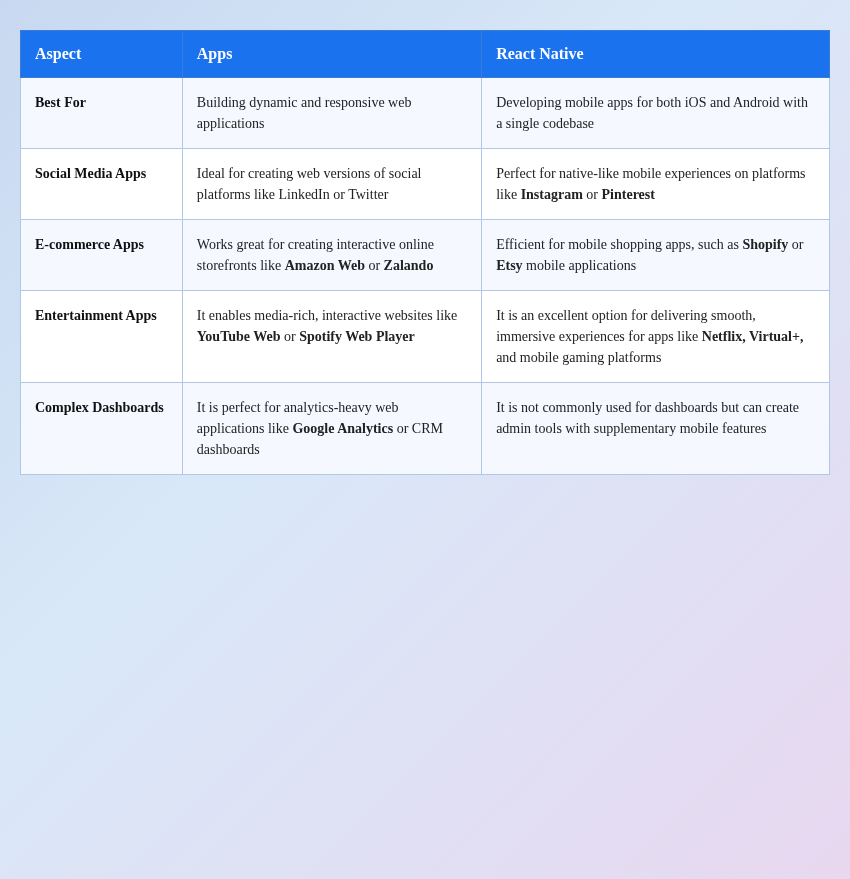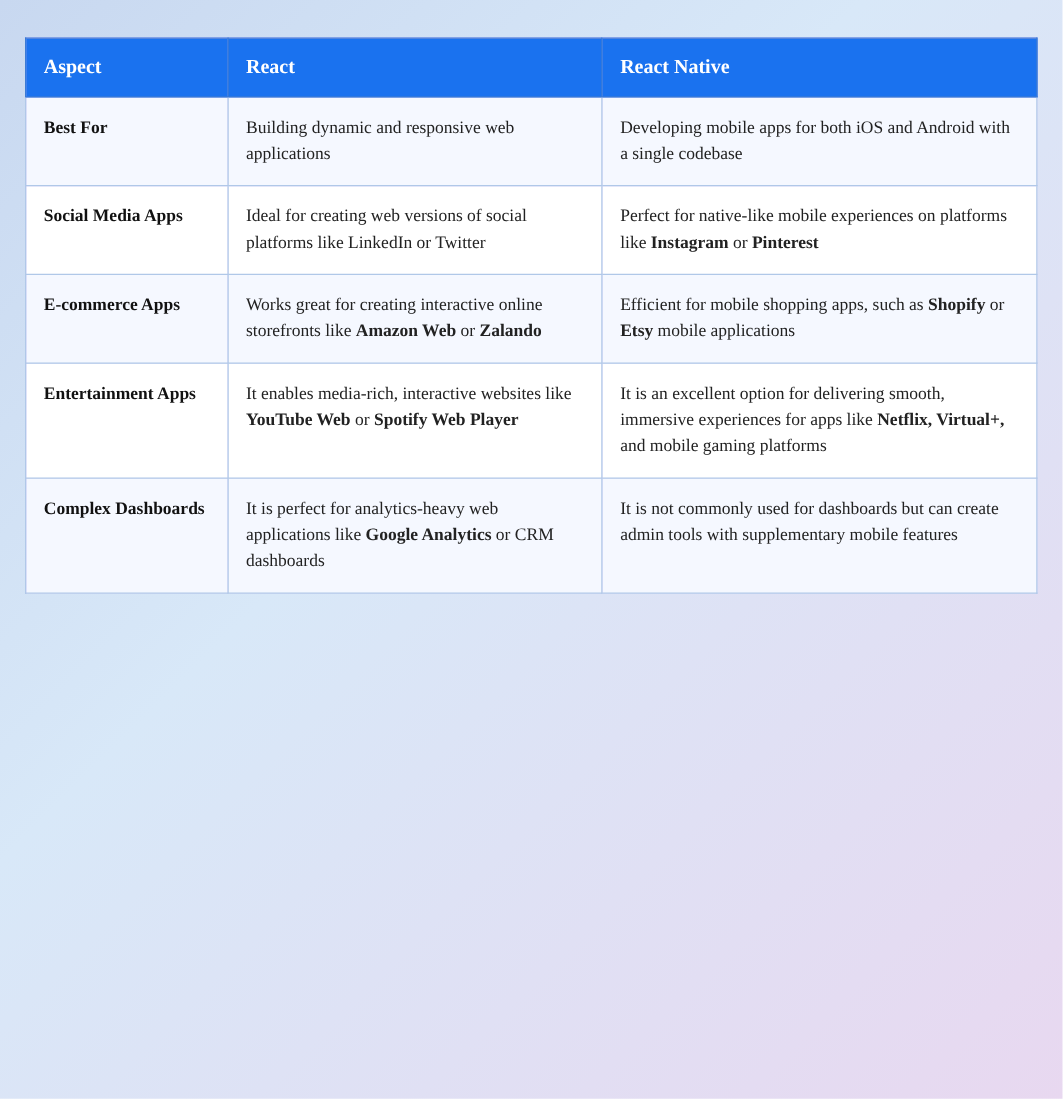--- a/index.html
+++ b/index.html
@@ -44,21 +44,21 @@
       color: #1a6fef;
       font-size: 22px;
       font-weight: bold;
       display: inline-flex;
       align-items: center;
     }
 
     table {
       width: 100%;
       border-collapse: collapse;
-      background: #c4b5fd;
+      background: #a16207;
       border: 1.5px solid #3a7bd5;
     }
 
     thead tr th {
       background-color: #1a72ef;
       color: white;
       font-size: 16px;
       font-weight: bold;
       padding: 14px 14px;
       text-align: left;
@@ -104,21 +104,21 @@
   </style>
 </head>
 <body>
 
 <div class="page-container">
 
   <table>
     <thead>
       <tr>
         <th>Aspect</th>
-        <th>React</th>
+        <th>Apps</th>
         <th>React Native</th>
       </tr>
     </thead>
     <tbody>
 
       <tr>
         <td>Best For</td>
         <td>Building dynamic and responsive web applications</td>
         <td>Developing mobile apps for both iOS and Android with a single codebase</td>
       </tr>

